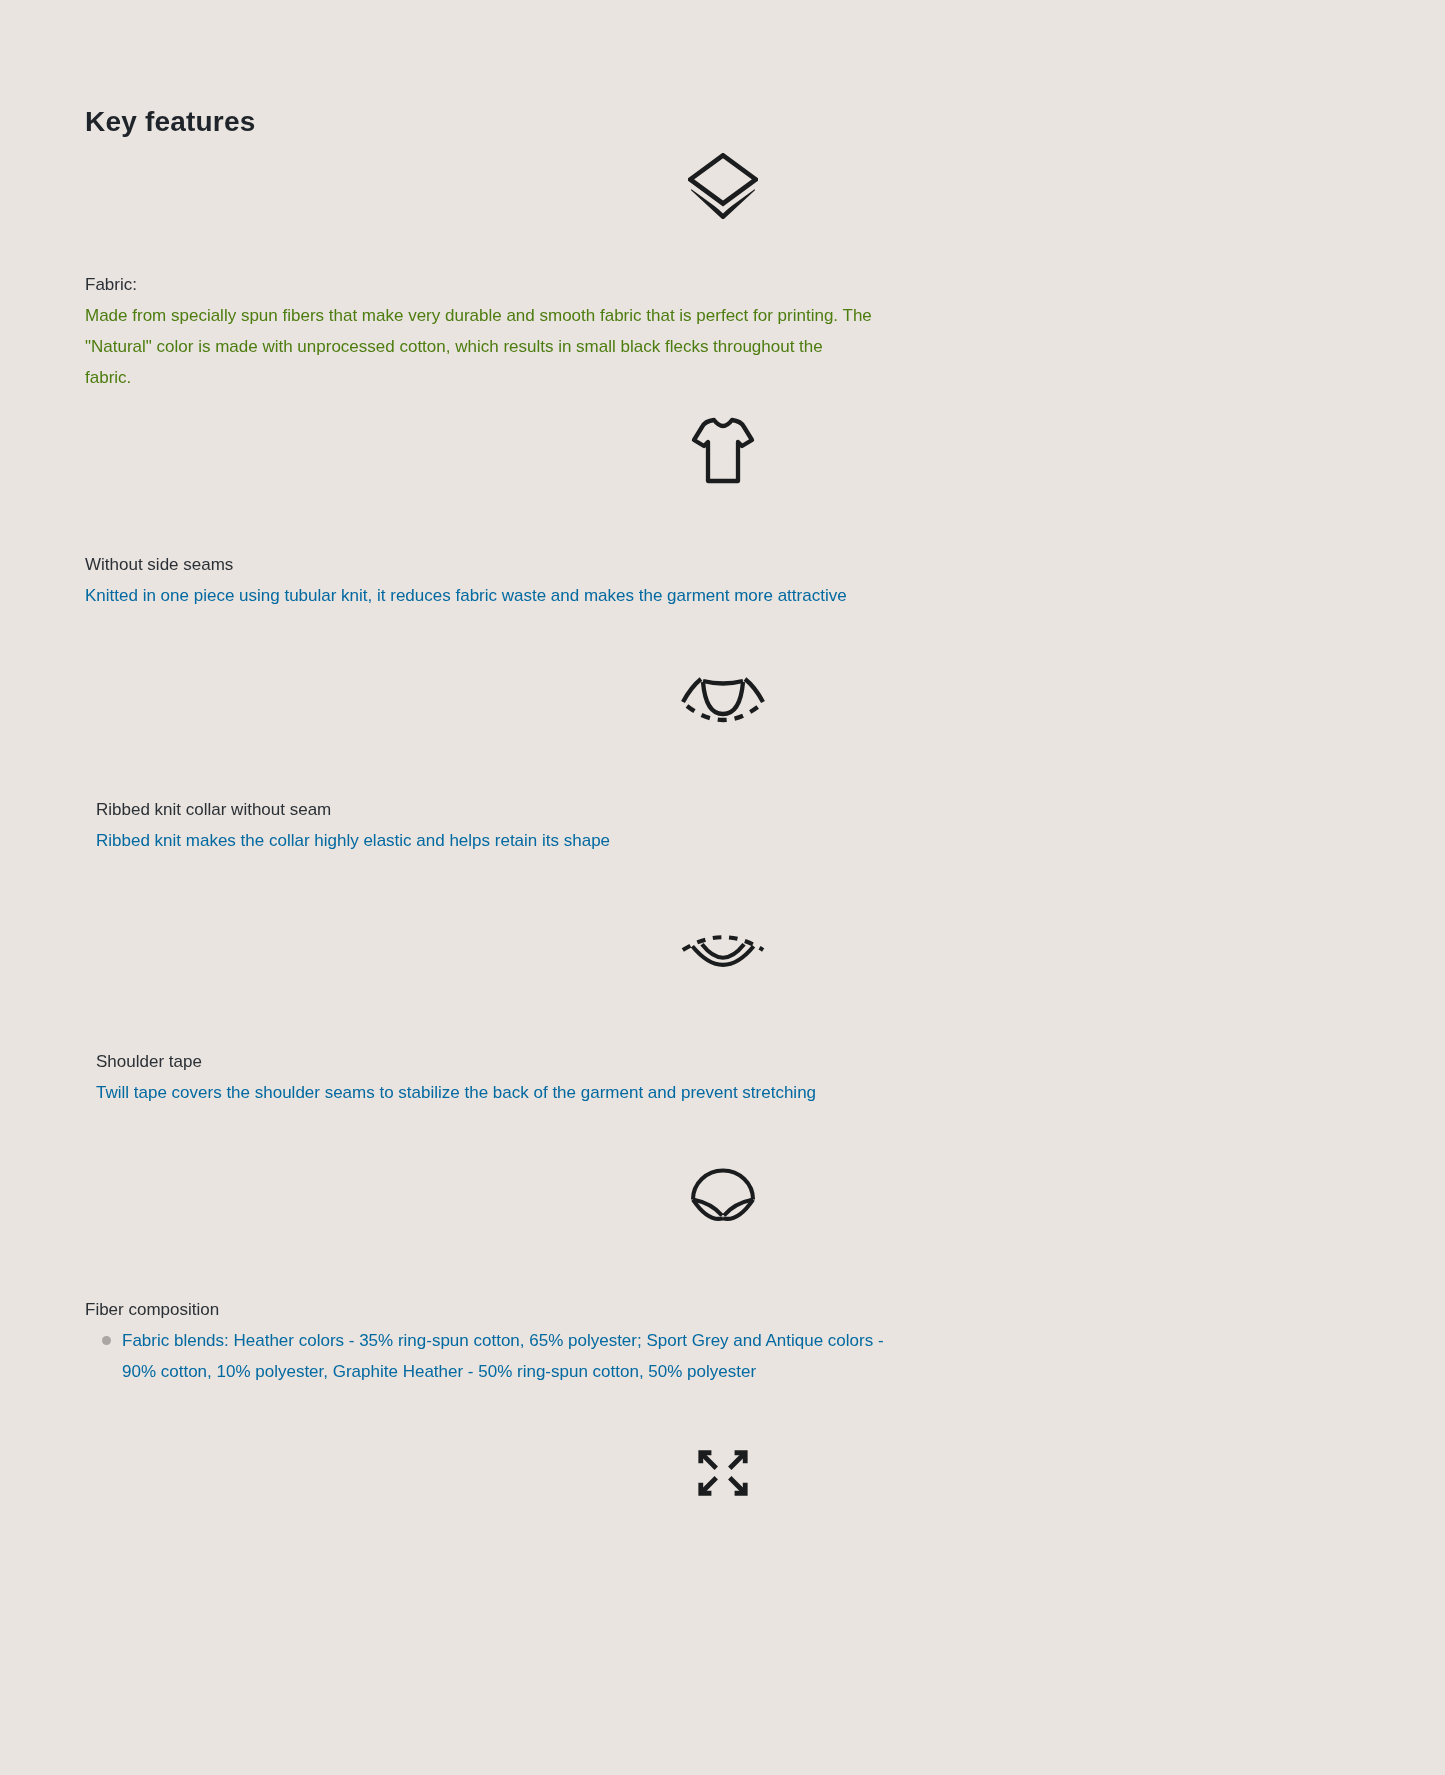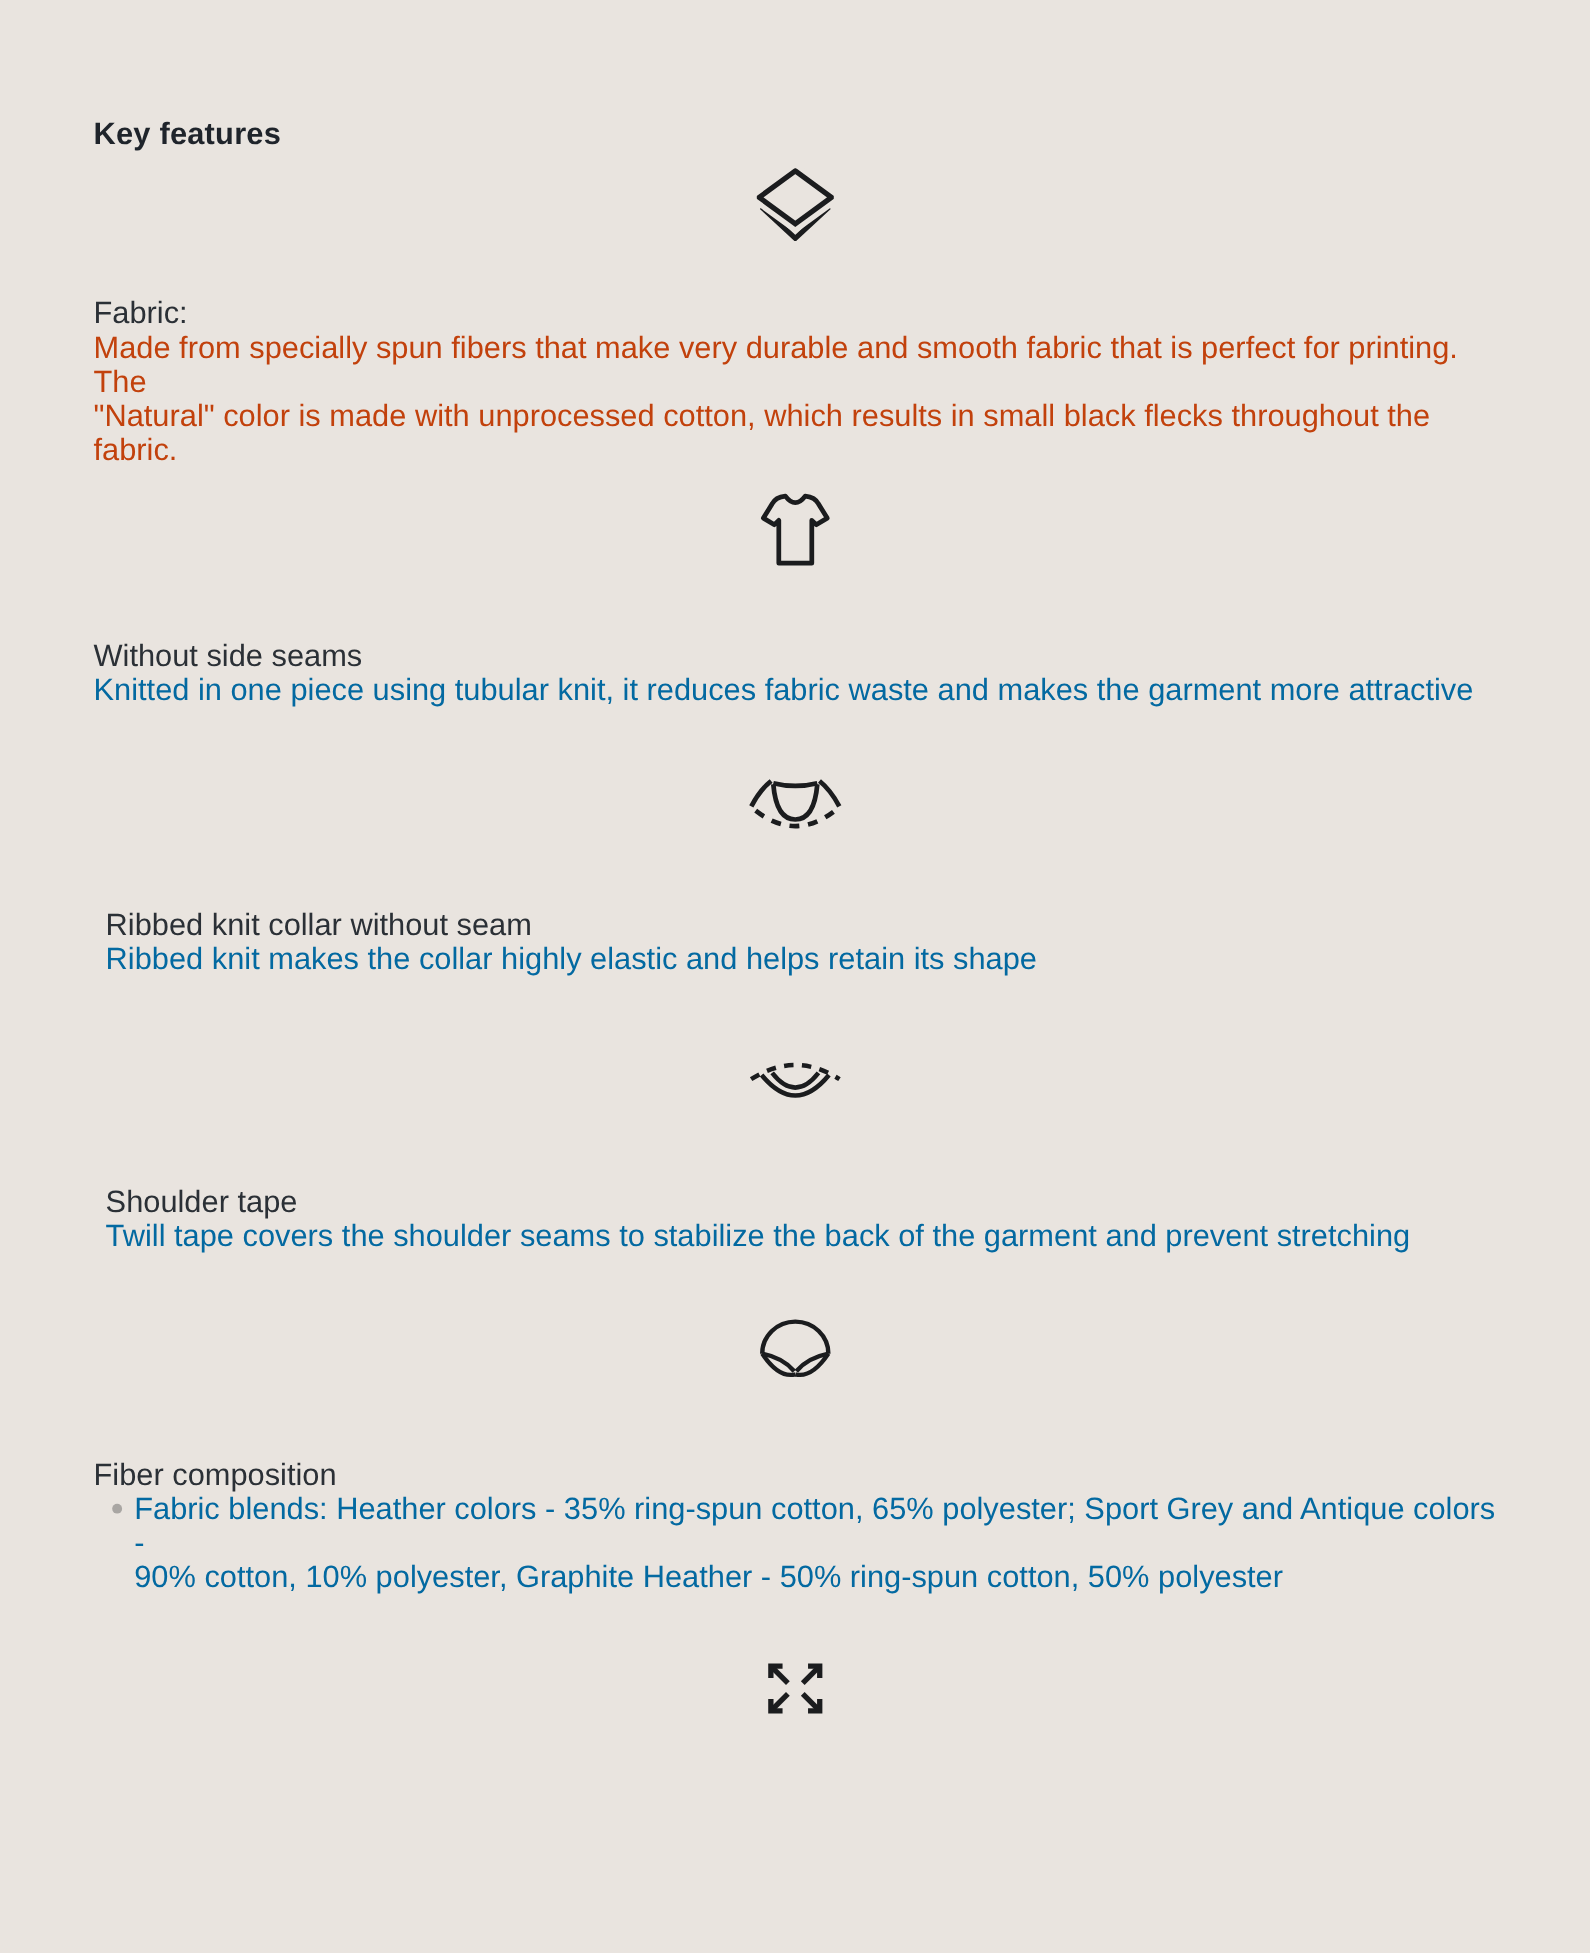--- a/index.html
+++ b/index.html
@@ -25,32 +25,32 @@
   .icon-row svg{display:block;}
   .ir-layers{margin-top:14px;}
   .ir-tshirt{margin-top:22px;}
   .ir-collar{margin-top:57px;}
   .ir-shoulder{margin-top:68px;}
   .ir-fiber{margin-top:54px;}
   .ir-expand{margin-top:58px;}
 
   .feature-text{
     padding:0 85px;
-    font-size:28px;line-height:31px;
+    font-size:17px;line-height:31px;
   }
   .feature-text.indented{padding-left:96px;}
   .ft-fabric{margin-top:50px;}
   .ft-sideseams{margin-top:62px;}
   .ft-collar{margin-top:60px;}
   .ft-shoulder{margin-top:66px;}
   .ft-fiber{margin-top:70px;}
 
   .feature-title{color:#2b3036;}
   .feature-description{color:#0369a1;white-space:pre-line;}
-  .feature-description.dark{color:#c2410c;}
+  .feature-description.dark{color:#4d7c0f;}
 
   .bullet-row{
     display:flex;align-items:flex-start;
     padding-left:17px;
   }
   .bullet-dot{
     flex:0 0 auto;
     width:9px;height:9px;border-radius:50%;
     background:#a9a6a3;
     margin:11px 11px 0 0;

